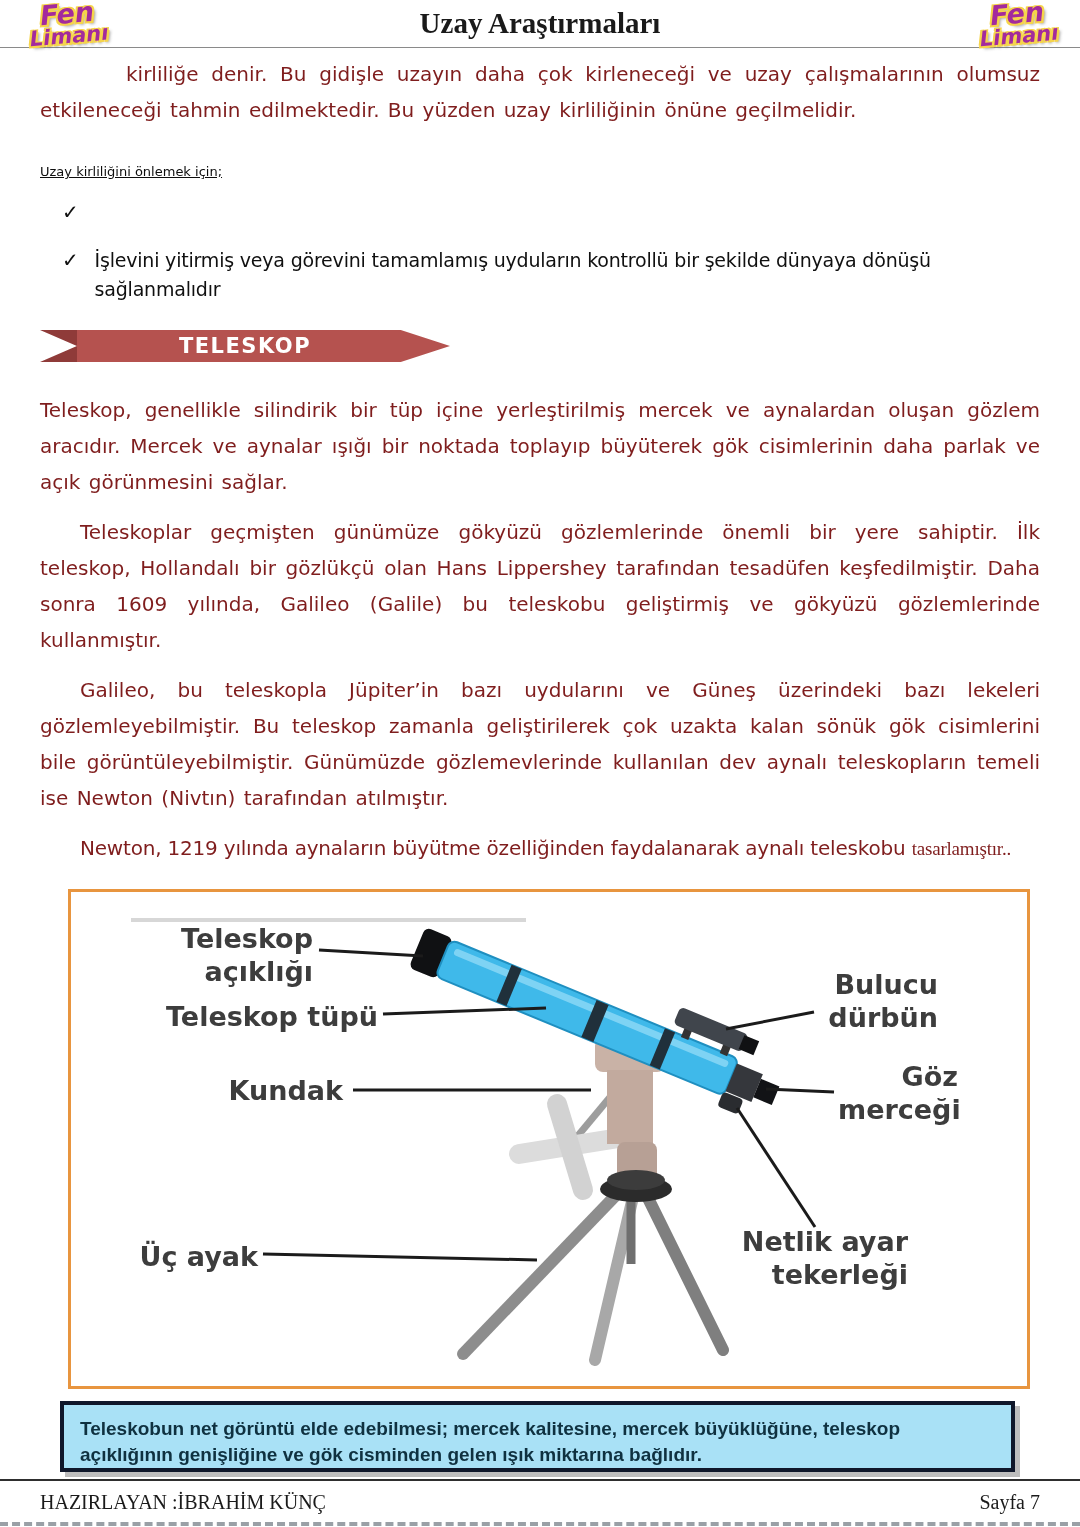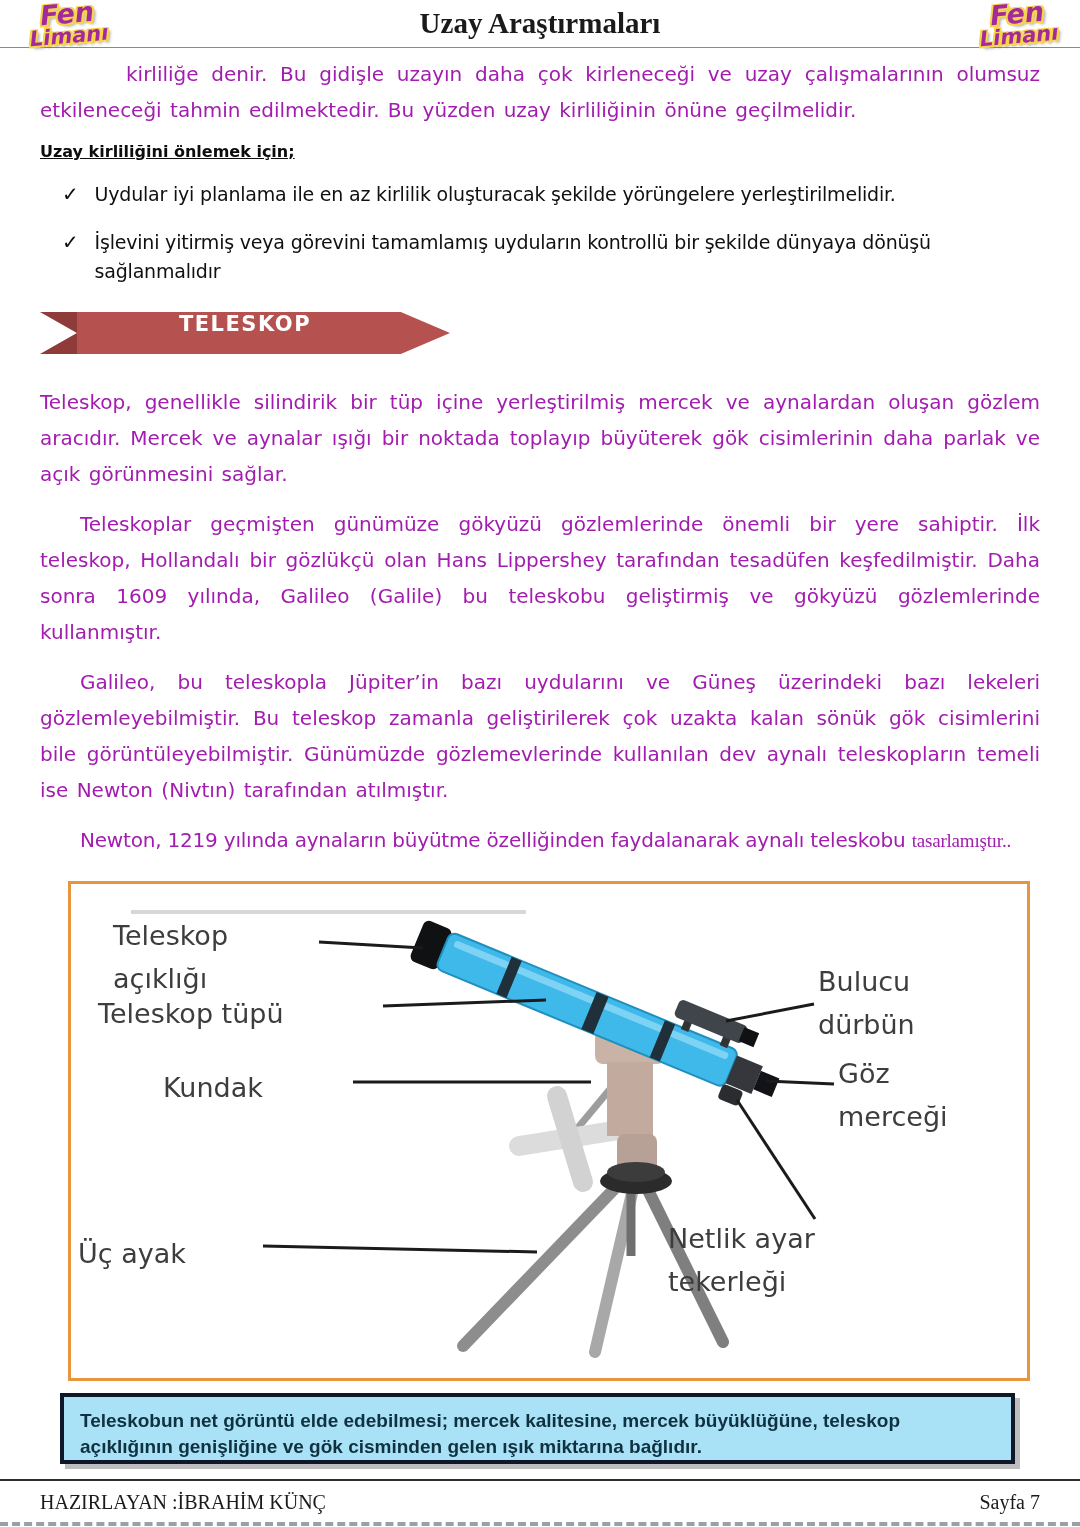--- a/index.html
+++ b/index.html
@@ -23,60 +23,60 @@
                  2px 2px 0 #f6d44b, 3px 3px 3px rgba(60,60,60,.45);
   }
   .logo .l1 { font-size:27px; }
   .logo .l2 { font-size:21px; }
   .logo-left { left:18px; }
   .logo-right { right:12px; }
 
   
   .content { padding:0 40px; }
   .para {
-    font-size:20px; line-height:36px; text-align:justify; color:#a21caf;
+    font-size:20px; line-height:36px; text-align:justify; color:#7f1d1d;
     word-spacing:2px;
   }
   .p-intro { margin-top:8px; text-indent:86px; }
   .section-heading {
-    margin-top:14px; font-size:16px; font-weight:bold;
+    margin-top:36px; font-size:13px; font-weight:normal;
     text-decoration:underline; color:#0d0d0d;
   }
   .checklist { margin-top:4px; }
   .check-item {
     display:flex; gap:16px; align-items:flex-start;
     margin-top:19px; padding-left:22px;
     font-size:19px; line-height:29px; letter-spacing:-0.2px; color:#101010;
   }
   .checkmark { flex:0 0 auto; font-size:20px; line-height:29px; }
 
   
   .banner {
-    margin-top:26px; width:410px; height:42px;
+    margin-top:26px; width:410px; height:32px;
     background:linear-gradient(90deg,#8f3b39 0,#8f3b39 9%,#b5524f 9%);
     clip-path:polygon(0 0, 88% 0, 100% 50%, 88% 100%, 0 100%, 9% 50%);
-    display:flex; align-items:flex-start; justify-content:center;
+    display:flex; align-items:center; justify-content:center;
     color:#ffffff; font-weight:bold; font-size:21px; letter-spacing:1.5px;
   }
 
   .tp { margin-top:14px; }
   .tp-first { margin-top:30px; }
   .indent { text-indent:40px; }
   .tight { letter-spacing:-0.2px; word-spacing:0; }
   .serif-tail { font-family:"Liberation Serif", serif; font-size:19px; }
 
   
   .diagram {
     position:relative; margin-top:22px; margin-left:28px;
     width:962px; height:500px; border:3px solid #e8953f; background:#fff;
   }
   .diagram svg { position:absolute; left:0; top:0; }
   .dlabel {
-    position:absolute; font-weight:normal; color:#3d3d3d;
-    font-size:27px; line-height:43px; 
+    position:absolute; font-weight:bold; color:#3d3d3d;
+    font-size:27px; line-height:33px; text-align:right;
   }
   .lbl-aperture { left:42px;  top:30px;  width:200px; }
   .lbl-tube     { left:27px;  top:108px; width:280px; }
   .lbl-mount    { left:92px;  top:182px; width:180px; }
   .lbl-tripod   { left:7px;   top:348px; width:180px; }
   .lbl-finder   { left:747px; top:76px;  width:120px; }
   .lbl-eyepiece { left:767px; top:168px; width:120px; }
   .lbl-focuser  { left:597px; top:333px; width:240px; }
 
   
@@ -117,21 +117,20 @@
   </div>
 
   <div class="content">
 
     <p class="para p-intro">kirliliğe denir. Bu gidişle uzayın daha çok kirleneceği ve uzay çalışmalarının olumsuz etkileneceği tahmin edilmektedir. Bu yüzden uzay kirliliğinin önüne geçilmelidir.</p>
 
     <div class="section-heading">Uzay kirliliğini önlemek için;</div>
     <div class="checklist">
       <div class="check-item">
         <span class="checkmark">✓</span>
-        <span>Uydular iyi planlama ile en az kirlilik oluşturacak şekilde yörüngelere yerleştirilmelidir.</span>
       </div>
       <div class="check-item">
         <span class="checkmark">✓</span>
         <span>İşlevini yitirmiş veya görevini tamamlamış uyduların kontrollü bir şekilde dünyaya dönüşü sağlanmalıdır</span>
       </div>
     </div>
 
     <div class="banner">
       <span>TELESKOP</span>
     </div>

